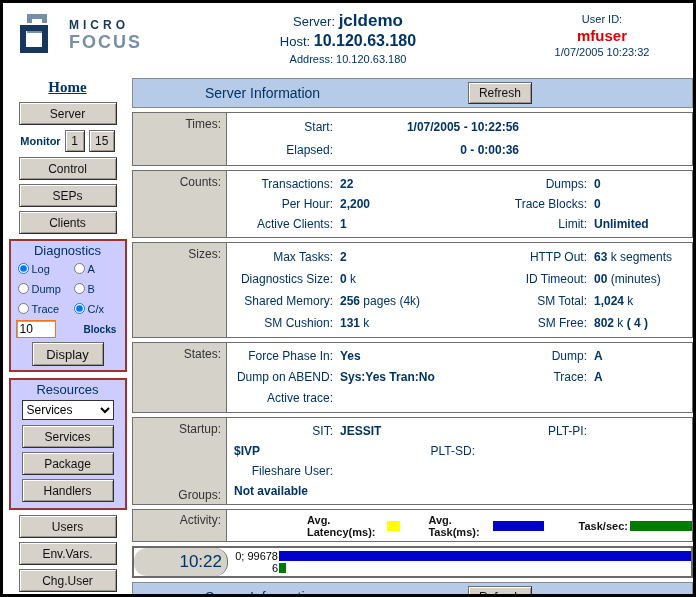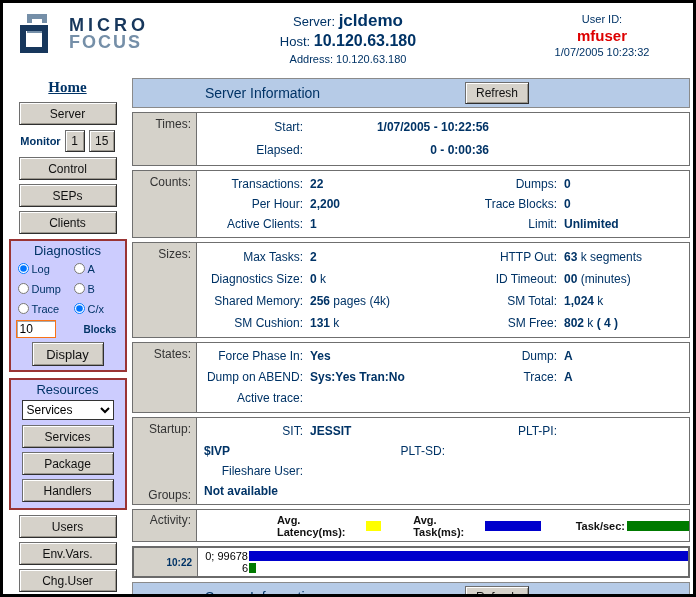--- a/index.html
+++ b/index.html
@@ -8,21 +8,21 @@
     width:696px; height:597px; background:#fff; border:3px solid #000;
     overflow:hidden; position:relative;
     font-family:"Liberation Sans", sans-serif;
   }
   
   .header { height:70px; display:flex; align-items:flex-start; }
   .logo { position:relative; width:160px; height:58px; margin:6px 0 0 10px; flex:0 0 auto; }
   .sq-light { position:absolute; left:14px; top:5px; width:20px; height:19px; border:5px solid #758fa8; }
   .sq-dark  { position:absolute; left:7px; top:16px; width:28px; height:28px; border:6px solid #17375c; box-shadow:0 0 0 2px #fff; }
   .logo-text { position:absolute; left:56px; top:8px; line-height:17px; font-weight:bold; }
-  .logo-line1 { font-size:18px; letter-spacing:4px; color:#17375c; }
+  .logo-line1 { font-size:12px; letter-spacing:4px; color:#17375c; }
   .logo-line2 { font-size:18px; letter-spacing:2px; color:#758fa8; }
   .header-center { flex:1; text-align:center; color:#003366; padding-top:8px; }
   .hc-line1 { font-size:13px; }
   .hc-line1 b { font-size:17px; }
   .hc-line2 { font-size:13px; margin-top:1px; }
   .hc-line2 b { font-size:16px; }
   .hc-line3 { font-size:11px; margin-top:3px; }
   .header-right { width:170px; text-align:center; color:#003366; font-size:11px; padding:10px 12px 0 0; flex:0 0 auto; }
   .userid { color:#dd0000; font-weight:bold; font-size:15px; margin:2px 0; }
   
@@ -55,21 +55,21 @@
   .blocks-label { font-size:10px; font-weight:bold; color:#003366; margin-left:4px;padding-left:24px; }
   .btn-display { width:72px; height:24px; font-size:13px; margin-top:2px; }
   .res-select { width:92px; height:20px; font-size:12px; border:1px solid #333; background:#fff; margin:2px 0 3px 0; font-family:"Liberation Sans", sans-serif; }
   .btn-panel { width:92px; height:23px; margin:2px 0; }
   
   .bar { background:#b6cbe7; border:1px solid #8a8a8a; height:30px; display:flex; align-items:center; flex:0 0 auto; }
   .bar-title { font-size:14px; font-weight:normal; color:#003366; margin-left:72px; }
   .btn-refresh { width:64px; height:22px; margin-left:auto; margin-right:160px; font-size:12px; }
   .section { display:flex; border:1px solid #6f6f6f; background:#fff; flex:0 0 auto; }
   .sec-label {
-    width:64px; flex:0 0 auto; background:#d5d2ca; border-right:1px solid #6f6f6f;
+    width:94px; flex:0 0 auto; background:#d5d2ca; border-right:1px solid #6f6f6f;
     text-align:right; padding:4px 5px 2px 0; font-size:12px; color:#333;
     display:flex; flex-direction:column; justify-content:flex-start;
   }
   .sec-label .bottom { margin-top:auto; }
   .sec-content { flex:1; padding:3px 0; color:#003366; font-size:12px; }
   .prow { display:grid; grid-template-columns:106px 142px 112px 1fr; }
   .prow > span { display:block; }
   .plabel { text-align:right; }
   .pvalue { padding-left:7px; font-weight:bold; }
   .pvalue .rest { font-weight:normal; }
@@ -80,21 +80,21 @@
   .groups-value { padding-left:7px; font-weight:bold; line-height:20px; }
   .sec-activity .sec-content { display:flex; padding:4px 0 3px 80px; }
   .legend-item { display:flex; align-items:center; }
   .legend-label { font-size:11px; font-weight:bold; color:#111; }
   .swatch { height:10px; margin-left:2px; }
   .sw-latency { width:16px; }
   .sw-task { width:62px; margin-right:35px; }
   .sw-tps { width:62px; }
   .legend-gap { width:35px; }
   .sec-graph { border-width:2px; border-color:#6a6a6a; }
-  .sec-graph .sec-label { justify-content:center; font-size:10px; font-weight:bold; color:#003366; padding-bottom:4px; }
+  .sec-graph .sec-label { justify-content:center; font-size:17px; font-weight:normal; color:#003366; padding-bottom:4px;border-radius:13px; }
   .sec-graph .sec-content { padding:2px 0 2px 3px; }
   .grow { display:flex; align-items:center; height:12px; }
   .gtext { width:48px; text-align:right; font-size:11px; color:#000; padding-right:1px; flex:0 0 auto; }
   .gbar { height:10px; }
   .gbar-1 { flex:1; }
   .gbar-2 { width:7px; }
 </style>
 </head>
 <body>
 

